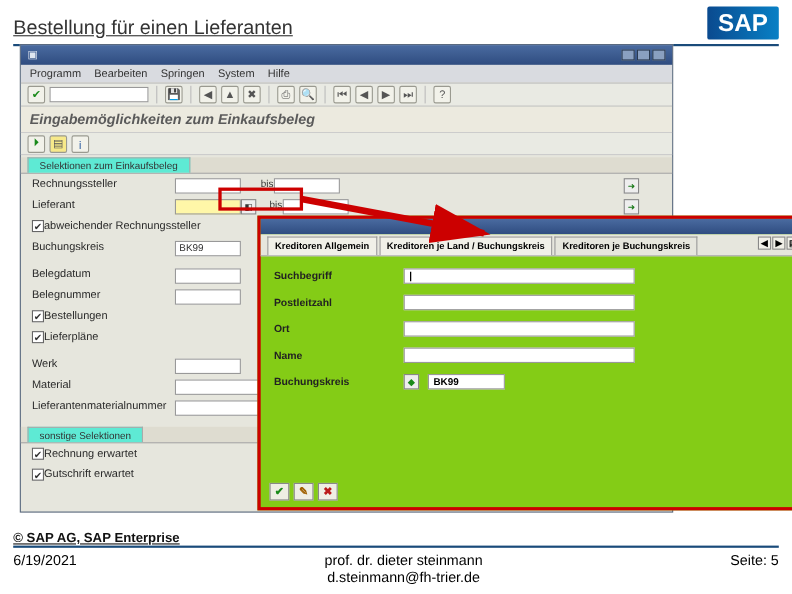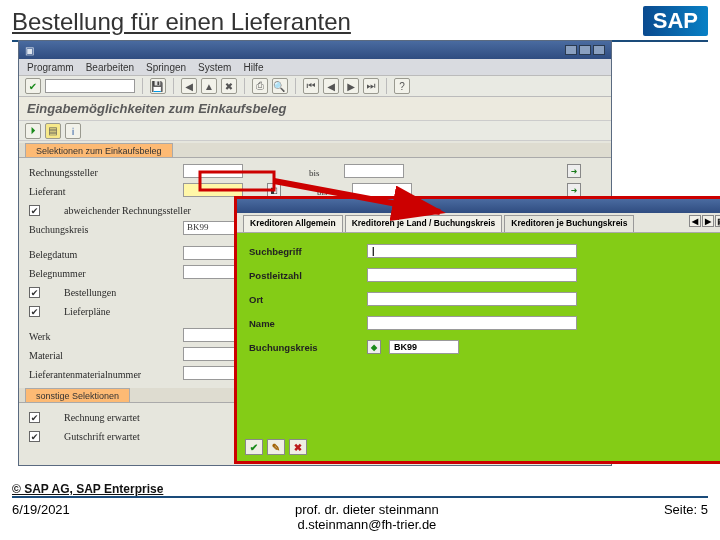--- a/index.html
+++ b/index.html
@@ -1,41 +1,41 @@
 <!DOCTYPE html>
 <html><head>
 <meta charset="utf-8">
 <style>
   * { box-sizing: border-box; margin: 0; padding: 0; }
   html, body { width: 720px; height: 540px; font-family: Arial, sans-serif; background:#fff; overflow:hidden; }
   .slide { position:relative; width:720px; height:540px; }
   .title-row { position:absolute; top:6px; left:12px; right:12px; border-bottom:2px solid #1a4b7a; padding-bottom:4px; display:flex; justify-content:space-between; align-items:flex-end;}
-  .title { font-size:24px; color:#333; text-decoration:underline; }
+  .title { font-size:18px; color:#333; text-decoration:underline; }
   .sap-logo { font-size:22px; font-weight:bold; color:#fff; background:linear-gradient(90deg,#0a4a8f,#0880c5); padding:2px 10px; border-radius:2px; }
 
   .sap-window { position:absolute; top:40px; left:18px; width:594px; height:426px; border:1px solid #5a6a80; background:#e6e6dd; font-size:10px; color:#333;}
   .titlebar { height:18px; background:linear-gradient(#4a6ba0,#2f4c80); color:#dfe6f0; display:flex; align-items:center; gap:8px; padding:0 6px; font-size:10px;}
   .titlebar .wctl { margin-left:auto; display:flex; gap:2px;}
   .wctl span { width:12px; height:10px; background:#8aa0c0; border:1px solid #2a3a50; display:inline-block;}
   .menubar { height:16px; background:#d9dbe0; display:flex; align-items:center; gap:12px; padding:0 8px; color:#333; font-size:10px;}
   .toolbar { height:22px; background:#e9eae3; border-top:1px solid #bbb; border-bottom:1px solid #bbb; display:flex; align-items:center; gap:4px; padding:0 6px;}
   .tbtn { width:16px; height:16px; border:1px solid #9a9a90; background:#f2f2ea; border-radius:2px; display:flex; align-items:center; justify-content:center; font-size:10px; color:#555;}
   .tbtn.green { color:#1a8a1a; }
   .tbtn.yellow { background:#f7e98a; }
   .tbtn.blue { color:#2a5aa0; }
   .sep { width:1px; height:16px; background:#bbb; margin:0 3px;}
 
   .subtitle { height:24px; background:#eceadf; font-style:italic; font-weight:bold; font-size:13px; color:#5a5a5a; display:flex; align-items:center; padding:0 8px; border-bottom:1px solid #ccc;}
   .subtoolbar { height:20px; background:#e9eae3; display:flex; align-items:center; gap:4px; padding:0 6px; border-bottom:1px solid #ccc;}
 
   .section-tab { position:relative; height:15px; background:#dedcd0; border-bottom:1px solid #aaa; margin-top:2px;}
-  .section-tab .tab { position:absolute; top:0; left:6px; height:14px; background:#fdba74; border:1px solid #aaa; border-bottom:none; padding:0 10px; font-size:9px; display:flex; align-items:center;}
+  .section-tab .tab { position:absolute; top:0; left:6px; height:14px; background:#5eead4; border:1px solid #aaa; border-bottom:none; padding:0 10px; font-size:9px; display:flex; align-items:center;}
 
   .form-area { padding:4px 10px; display:flex; flex-direction:column; gap:3px;}
-  .row { display:flex; align-items:flex-end; gap:24px; height:16px;font-family:Liberation Serif, serif;}
+  .row { display:flex; align-items:flex-start; gap:0; height:16px;}
   .lbl { width:130px; font-size:10px; color:#2a2a2a; white-space:nowrap;}
   .chk { width:11px; height:11px; border:1px solid #666; background:#fff; display:flex; align-items:center; justify-content:center; font-size:9px;}
   .fld { height:14px; background:#fff; border:1px solid #999;}
   .fld.short { width:60px;} .fld.med { width:100px;}
   .hlpbtn { width:14px; height:14px; border:1px solid #888; background:#eee; font-size:8px; display:flex; align-items:center; justify-content:center;}
   .gap { width:18px;} .to {font-size:9px;}
   .selbtn { width:14px; height:14px; border:1px solid #888; background:#eee; margin-left:auto; margin-right:20px; display:flex; align-items:center; justify-content:center;}
   .selbtn::after{content:"➜"; font-size:8px; color:#1a7a1a;}
 
   

